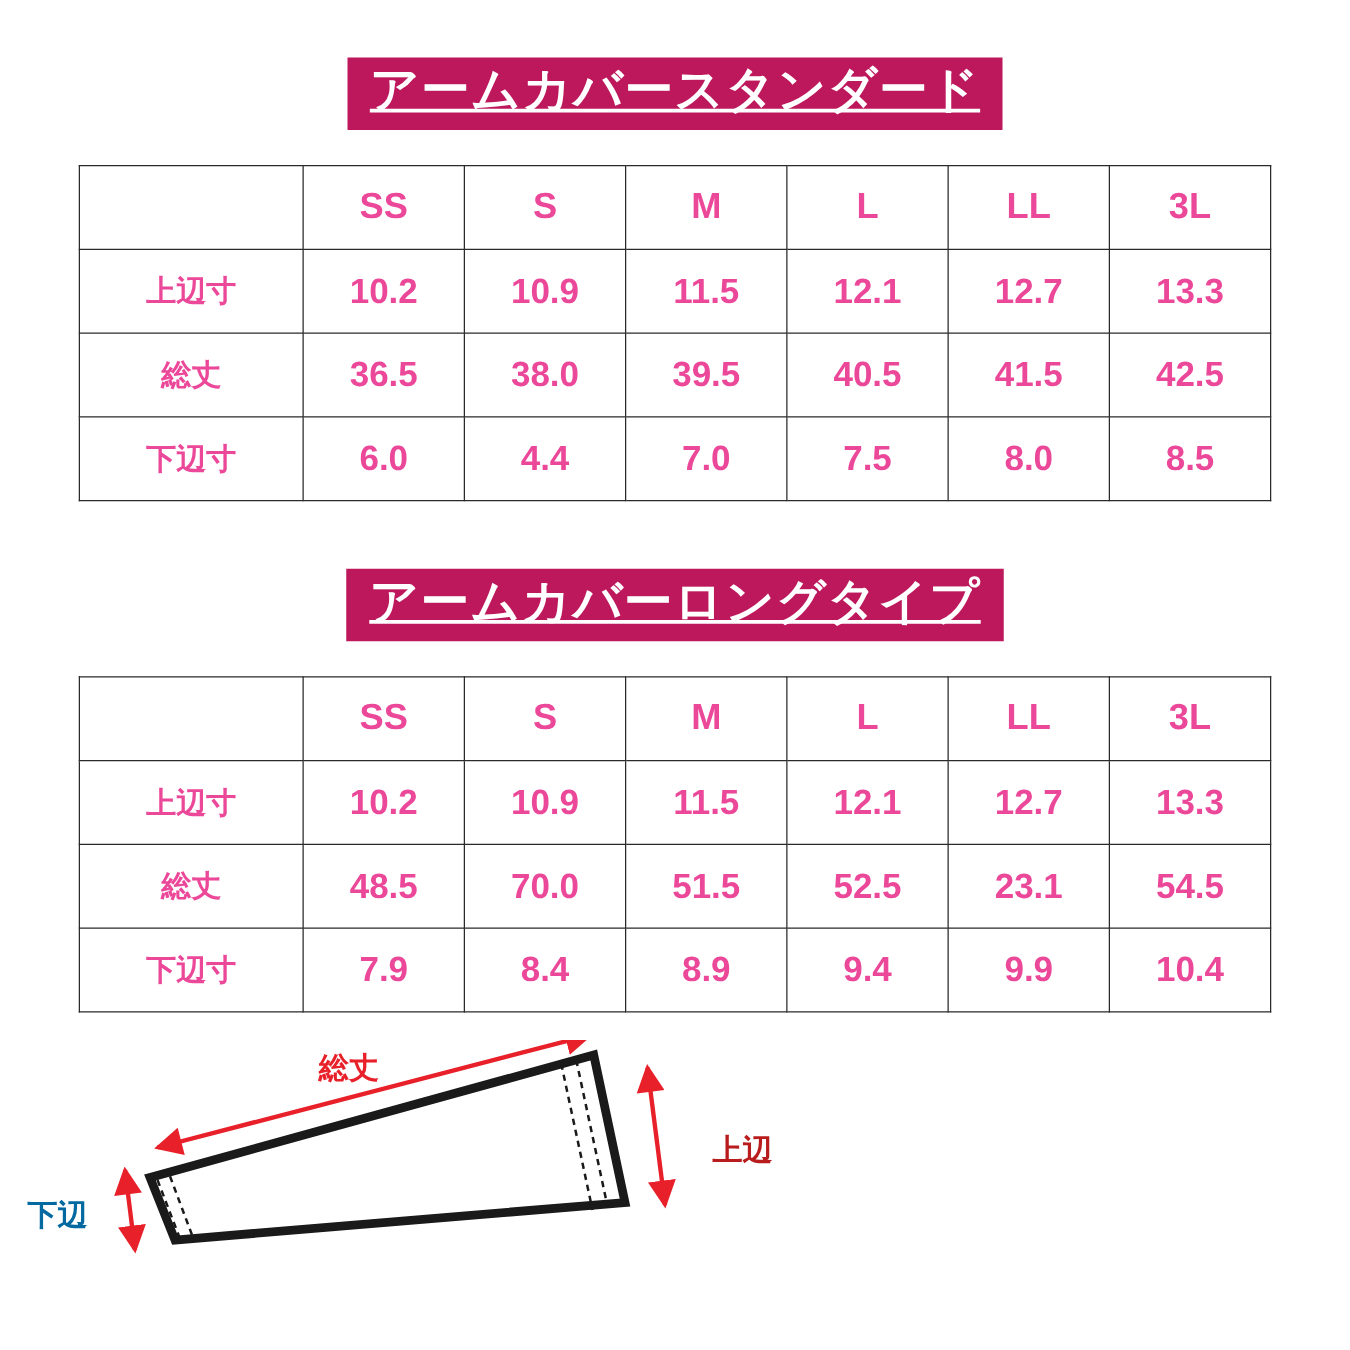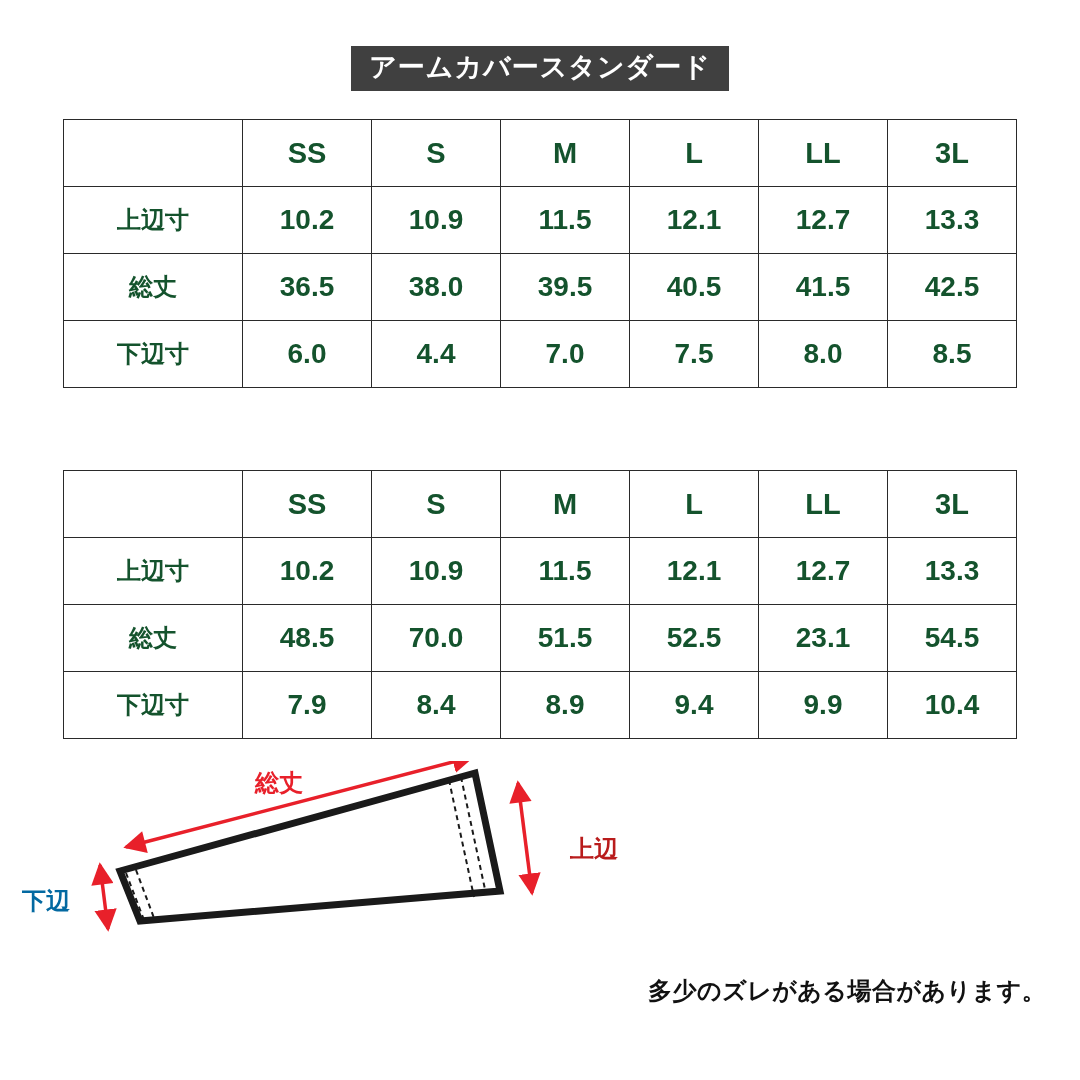--- a/index.html
+++ b/index.html
@@ -23,44 +23,45 @@
     box-sizing: border-box;
   }
 
   
   .banner-wrap {
     display: flex;
     justify-content: center;
   }
   .banner {
     display: inline-block;
-    background: #404040;
+    background: #be185d;
     color: #ffffff;
-    font-size: 27px;
+    font-size: 39px;
     font-weight: 700;
     letter-spacing: 1px;
     padding: 7px 18px 10px 18px;
     line-height: 1.05;
     white-space: nowrap;
+    text-decoration: underline;
   }
 
   
   table.size-table {
     border-collapse: collapse;
     width: 954px;
     margin: 0 auto;
     table-layout: fixed;
   }
   table.size-table td, table.size-table th {
     border: 1px solid #2a2a2a;
     text-align: center;
     vertical-align: middle;
     font-size: 28px;
     font-weight: 700;
-    color: #14532d;
+    color: #ec4899;
     height: 66px;
     padding: 0;
   }
   table.size-table .rowhead {
     font-size: 24px;
     font-weight: 700;
     width: 178px;
   }
   table.size-table .corner {
     border: 1px solid #2a2a2a;
@@ -149,20 +150,23 @@
         <td>7.0</td>
         <td>7.5</td>
         <td>8.0</td>
         <td>8.5</td>
       </tr>
     </tbody>
   </table>
 
   <div class="spacer-c"></div>
 
+  <div class="banner-wrap">
+    <div class="banner">アームカバーロングタイプ</div>
+  </div>
 
   <div class="spacer-d"></div>
 
   <table class="size-table t2">
     <thead>
       <tr>
         <th class="corner rowhead"></th>
         <th>SS</th>
         <th>S</th>
         <th>M</th>
@@ -229,15 +233,14 @@
       <line x1="478" y1="22" x2="492" y2="132" stroke="#e8202a" stroke-width="3.5" marker-start="url(#arrTail)" marker-end="url(#arrHead)"></line>
 
       <line x1="60" y1="104" x2="68" y2="168" stroke="#e8202a" stroke-width="3.5" marker-start="url(#arrTail)" marker-end="url(#arrHead)"></line>
     </svg>
 
     <div style="position:absolute; left:255px; top:6px; color:#e8202a; font-size:24px; font-weight:700;">総丈</div>
     <div style="position:absolute; left:570px; top:72px; color:#b91c1c; font-size:24px; font-weight:700;">上辺</div>
     <div style="position:absolute; left:22px; top:124px; color:#0369a1; font-size:24px; font-weight:700;">下辺</div>
   </div>
 
-  <div class="note">多少のズレがある場合があります。</div>
 
 </div>
 
 </body></html>

